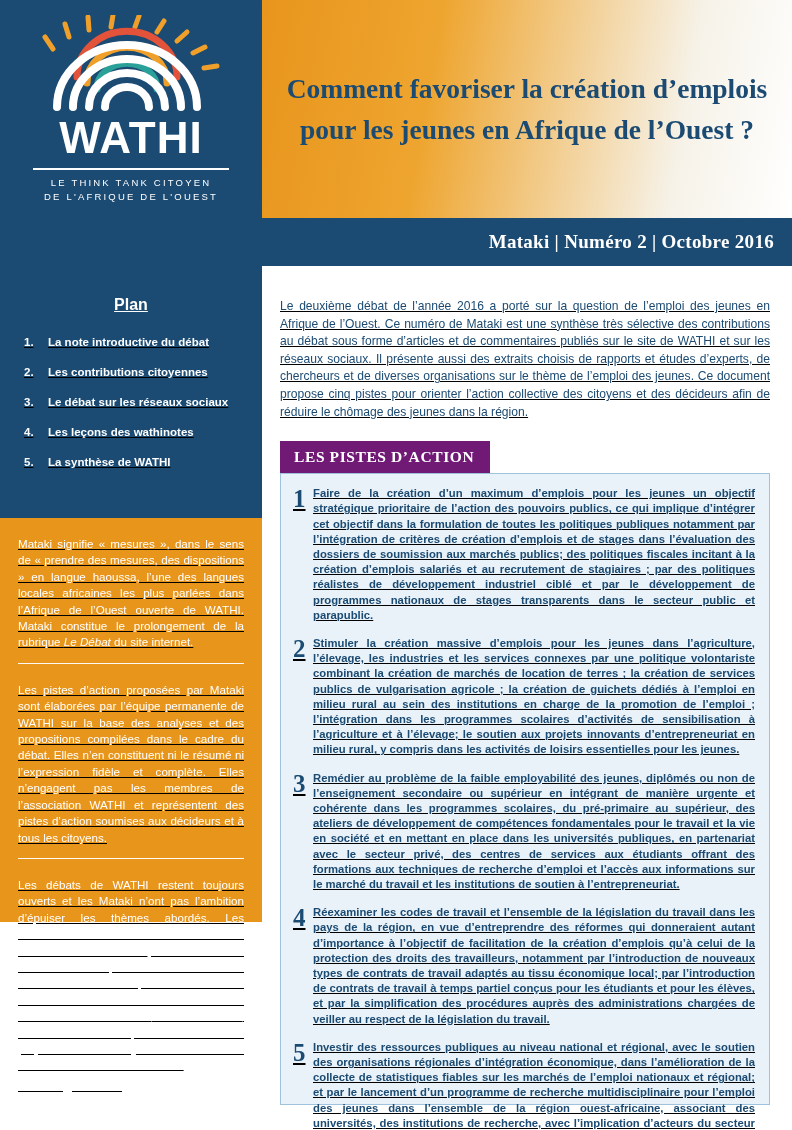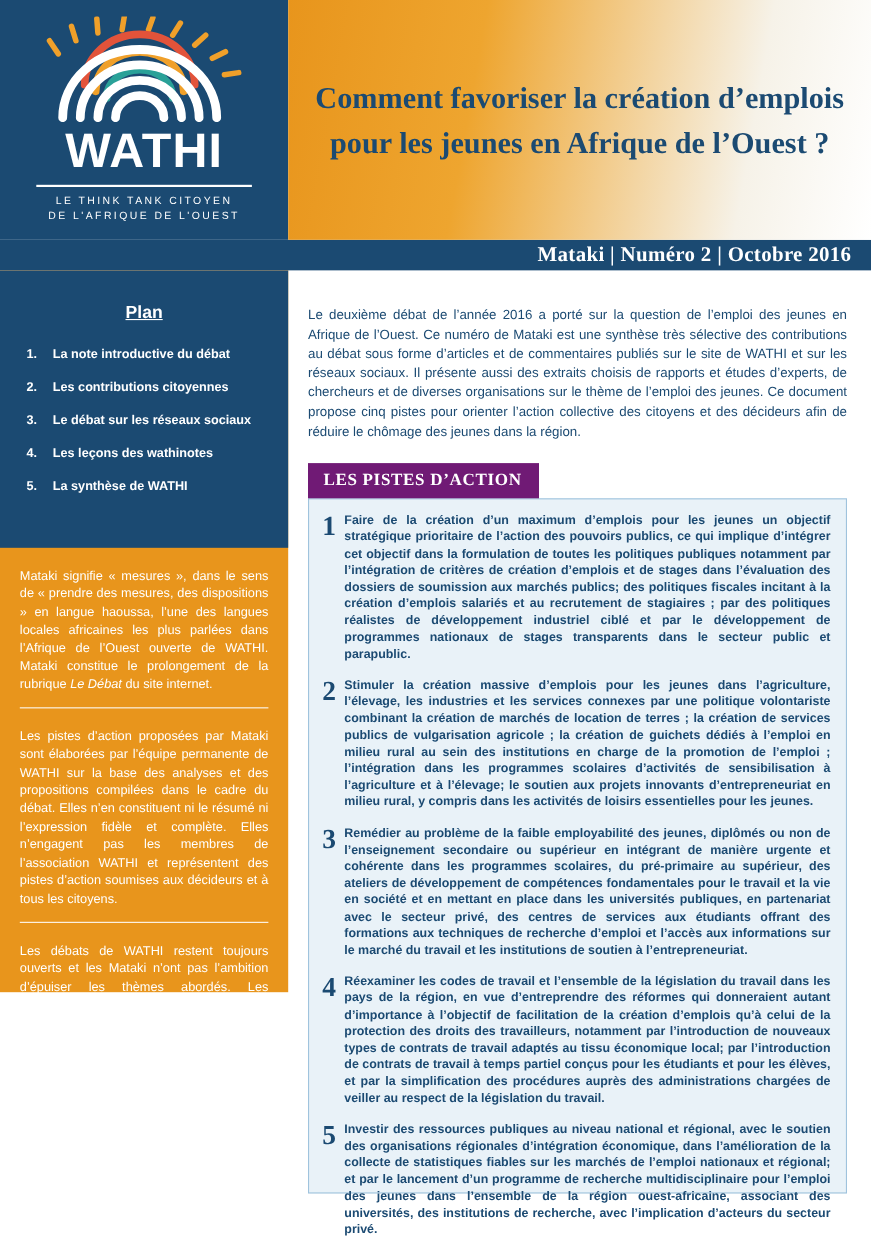--- a/index.html
+++ b/index.html
@@ -73,39 +73,40 @@
     color: #1b4a72;
     font-family: "Liberation Serif", serif;
     font-weight: bold;
     font-size: 27.5px;
     line-height: 41px;
     text-align: center;
   }
 
   
   .issue-bar {
-    height: 28px;
+    height: 48px;
     background: #1b4a72;
     display: flex;
     align-items: center;
     justify-content: flex-end;
     padding-right: 18px;
   }
   .issue-bar .issue-text {
     color: #ffffff;
     font-family: "Liberation Serif", serif;
     font-weight: bold;
     font-size: 19px;
     letter-spacing: 0.3px;
   }
 
   
   .body-wrap {
     display: flex;
     height: 656px;
+    text-decoration: underline;
   }
 
   
   .sidebar {
     width: 262px;
     background: #e8951c;
     position: relative;
   }
   .plan-block {
     background: #1b4a72;

